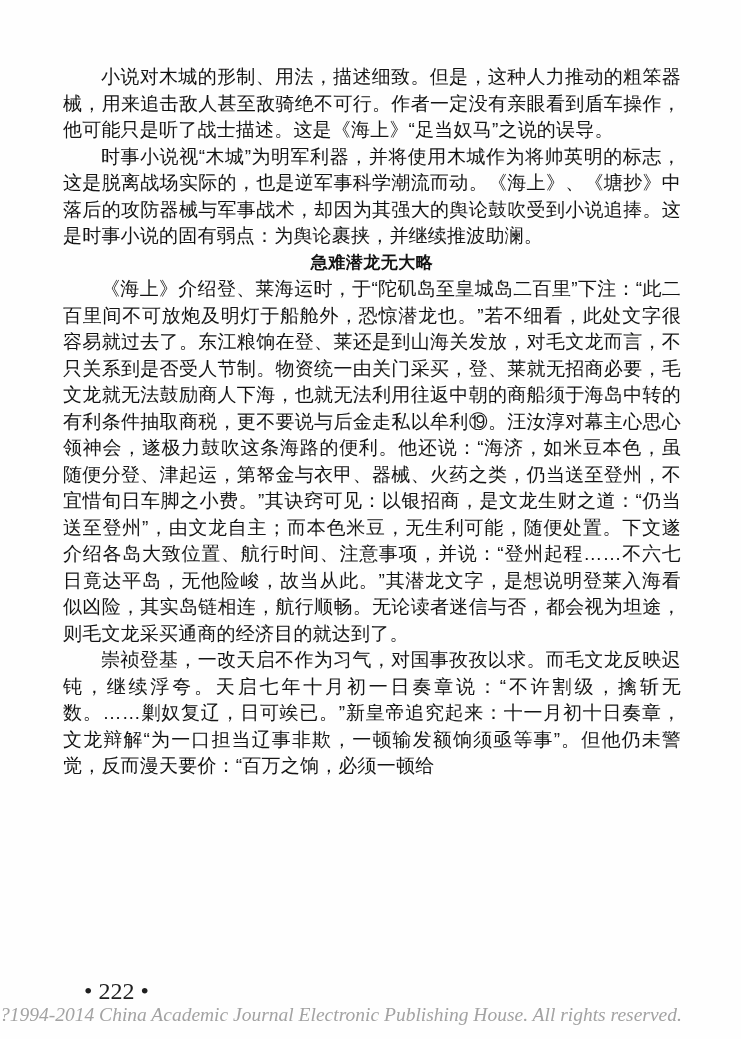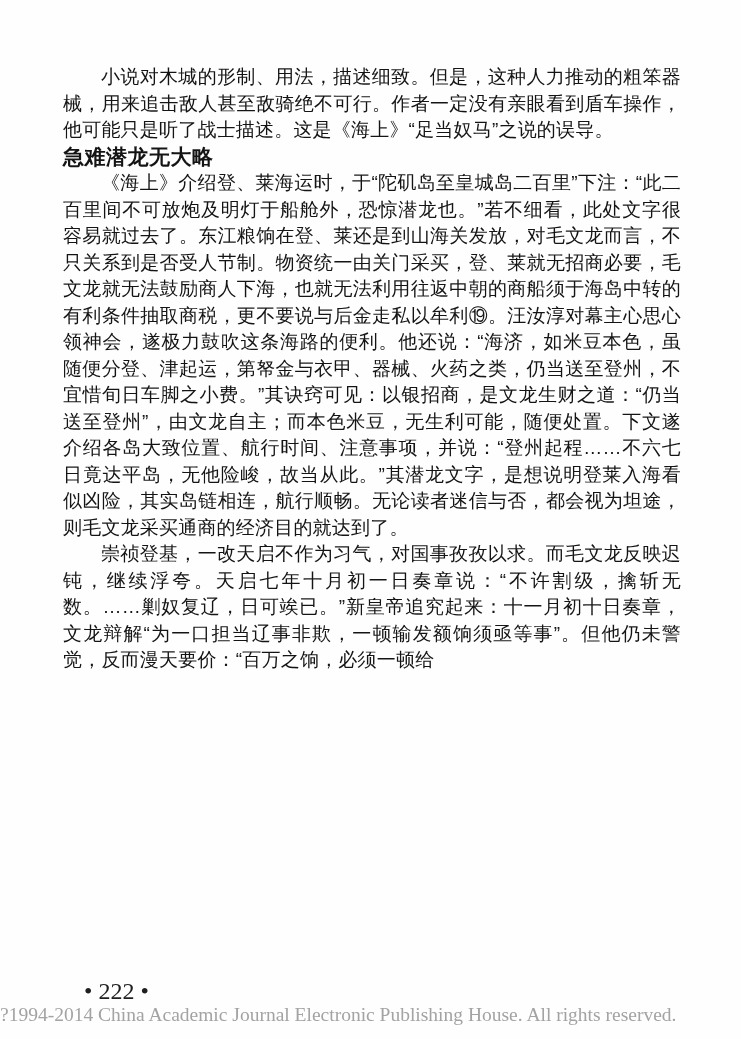--- a/index.html
+++ b/index.html
@@ -26,24 +26,24 @@
     text-align: justify;
   }
   .para {
     margin: 0;
     text-indent: 2em;
     font-weight: 500;
     letter-spacing: 0.2px;
   }
   .section-heading {
     margin: 0;
-    font-size: 21px;
+    font-size: 17px;
     line-height: 26.5px;
     font-weight: bold;
-    text-align: left;
+    text-align: center;
     text-indent: 0;
     letter-spacing: 0.5px;
   }
   .page-number {
     position: absolute;
     left: 84px;
     top: 978px;
     font-family: "Liberation Serif", serif;
     font-size: 24px;
     color: #1f1f1f;
@@ -51,29 +51,31 @@
   .copyright {
     position: absolute;
     left: 0px;
     top: 1004px;
     width: 741px;
     font-family: "Liberation Serif", serif;
     font-size: 19.5px;
     color: #a3a3a3;
     white-space: nowrap;
     overflow: hidden;
+    font-style: italic;
   }
 </style>
 </head>
 <body>
 
 <div class="page">
 
   <div class="body-text">
     <p class="para">小说对木城的形制、用法，描述细致。但是，这种人力推动的粗笨器械，用来追击敌人甚至敌骑绝不可行。作者一定没有亲眼看到盾车操作，他可能只是听了战士描述。这是《海上》“足当奴马”之说的误导。</p>
+    <p class="para">时事小说视“木城”为明军利器，并将使用木城作为将帅英明的标志，这是脱离战场实际的，也是逆军事科学潮流而动。《海上》、《塘抄》中落后的攻防器械与军事战术，却因为其强大的舆论鼓吹受到小说追捧。这是时事小说的固有弱点：为舆论裹挟，并继续推波助澜。</p>
     <h3 class="section-heading">急难潜龙无大略</h3>
     <p class="para">《海上》介绍登、莱海运时，于“陀矶岛至皇城岛二百里”下注：“此二百里间不可放炮及明灯于船舱外，恐惊潜龙也。”若不细看，此处文字很容易就过去了。东江粮饷在登、莱还是到山海关发放，对毛文龙而言，不只关系到是否受人节制。物资统一由关门采买，登、莱就无招商必要，毛文龙就无法鼓励商人下海，也就无法利用往返中朝的商船须于海岛中转的有利条件抽取商税，更不要说与后金走私以牟利⑲。汪汝淳对幕主心思心领神会，遂极力鼓吹这条海路的便利。他还说：“海济，如米豆本色，虽随便分登、津起运，第帑金与衣甲、器械、火药之类，仍当送至登州，不宜惜旬日车脚之小费。”其诀窍可见：以银招商，是文龙生财之道：“仍当送至登州”，由文龙自主；而本色米豆，无生利可能，随便处置。下文遂介绍各岛大致位置、航行时间、注意事项，并说：“登州起程……不六七日竟达平岛，无他险峻，故当从此。”其潜龙文字，是想说明登莱入海看似凶险，其实岛链相连，航行顺畅。无论读者迷信与否，都会视为坦途，则毛文龙采买通商的经济目的就达到了。</p>
     <p class="para">崇祯登基，一改天启不作为习气，对国事孜孜以求。而毛文龙反映迟钝，继续浮夸。天启七年十月初一日奏章说：“不许割级，擒斩无数。……剿奴复辽，日可竢已。”新皇帝追究起来：十一月初十日奏章，文龙辩解“为一口担当辽事非欺，一顿输发额饷须亟等事”。但他仍未警觉，反而漫天要价：“百万之饷，必须一顿给</p>
   </div>
 
   <div class="page-number">• 222 •</div>
 
   <div class="copyright">?1994-2014 China Academic Journal Electronic Publishing House. All rights reserved.</div>
 
 </div>

